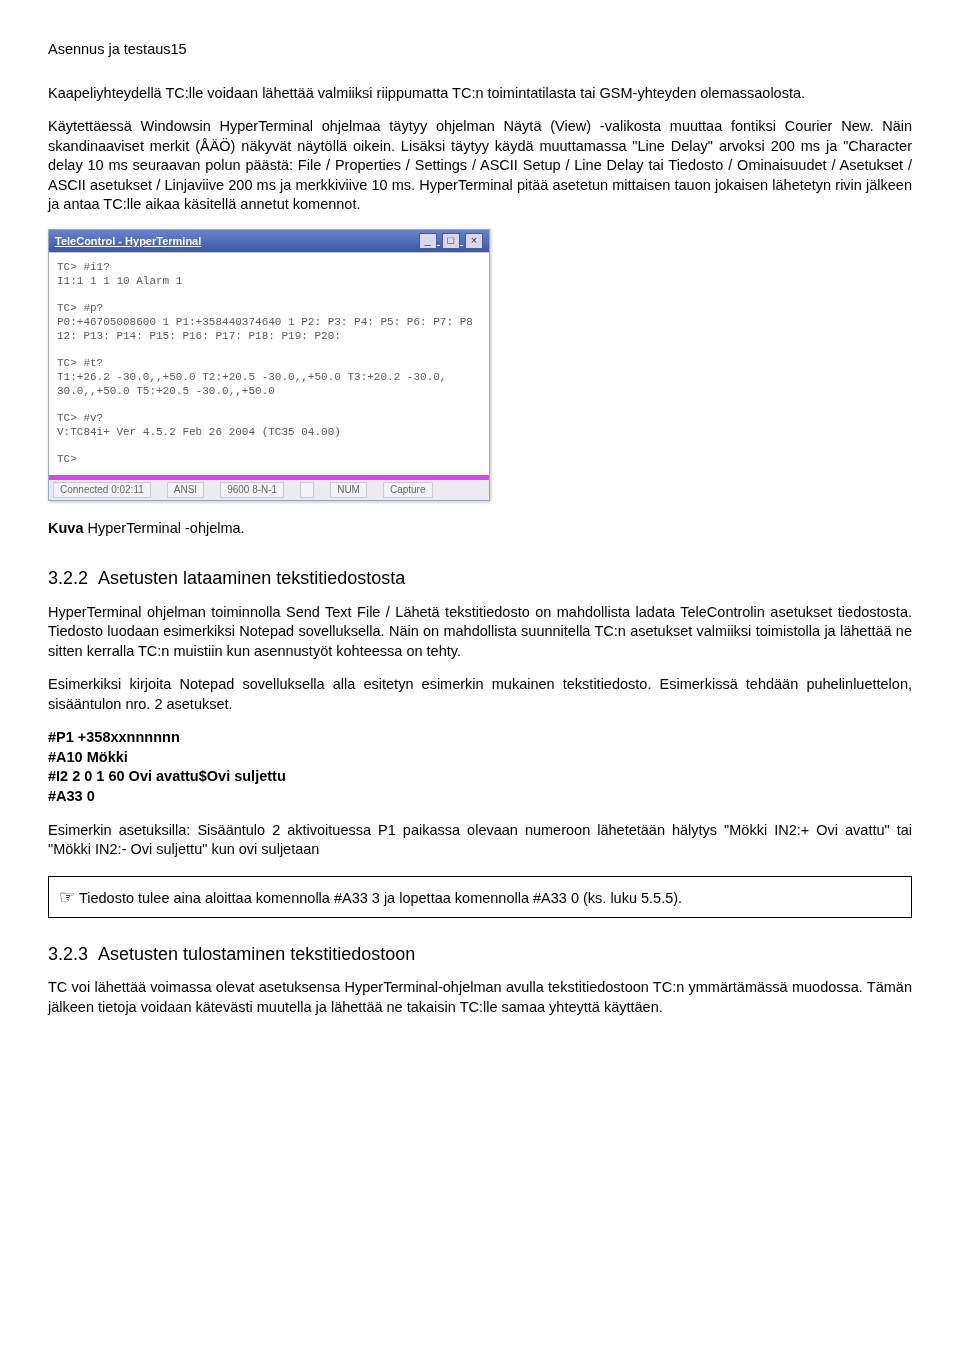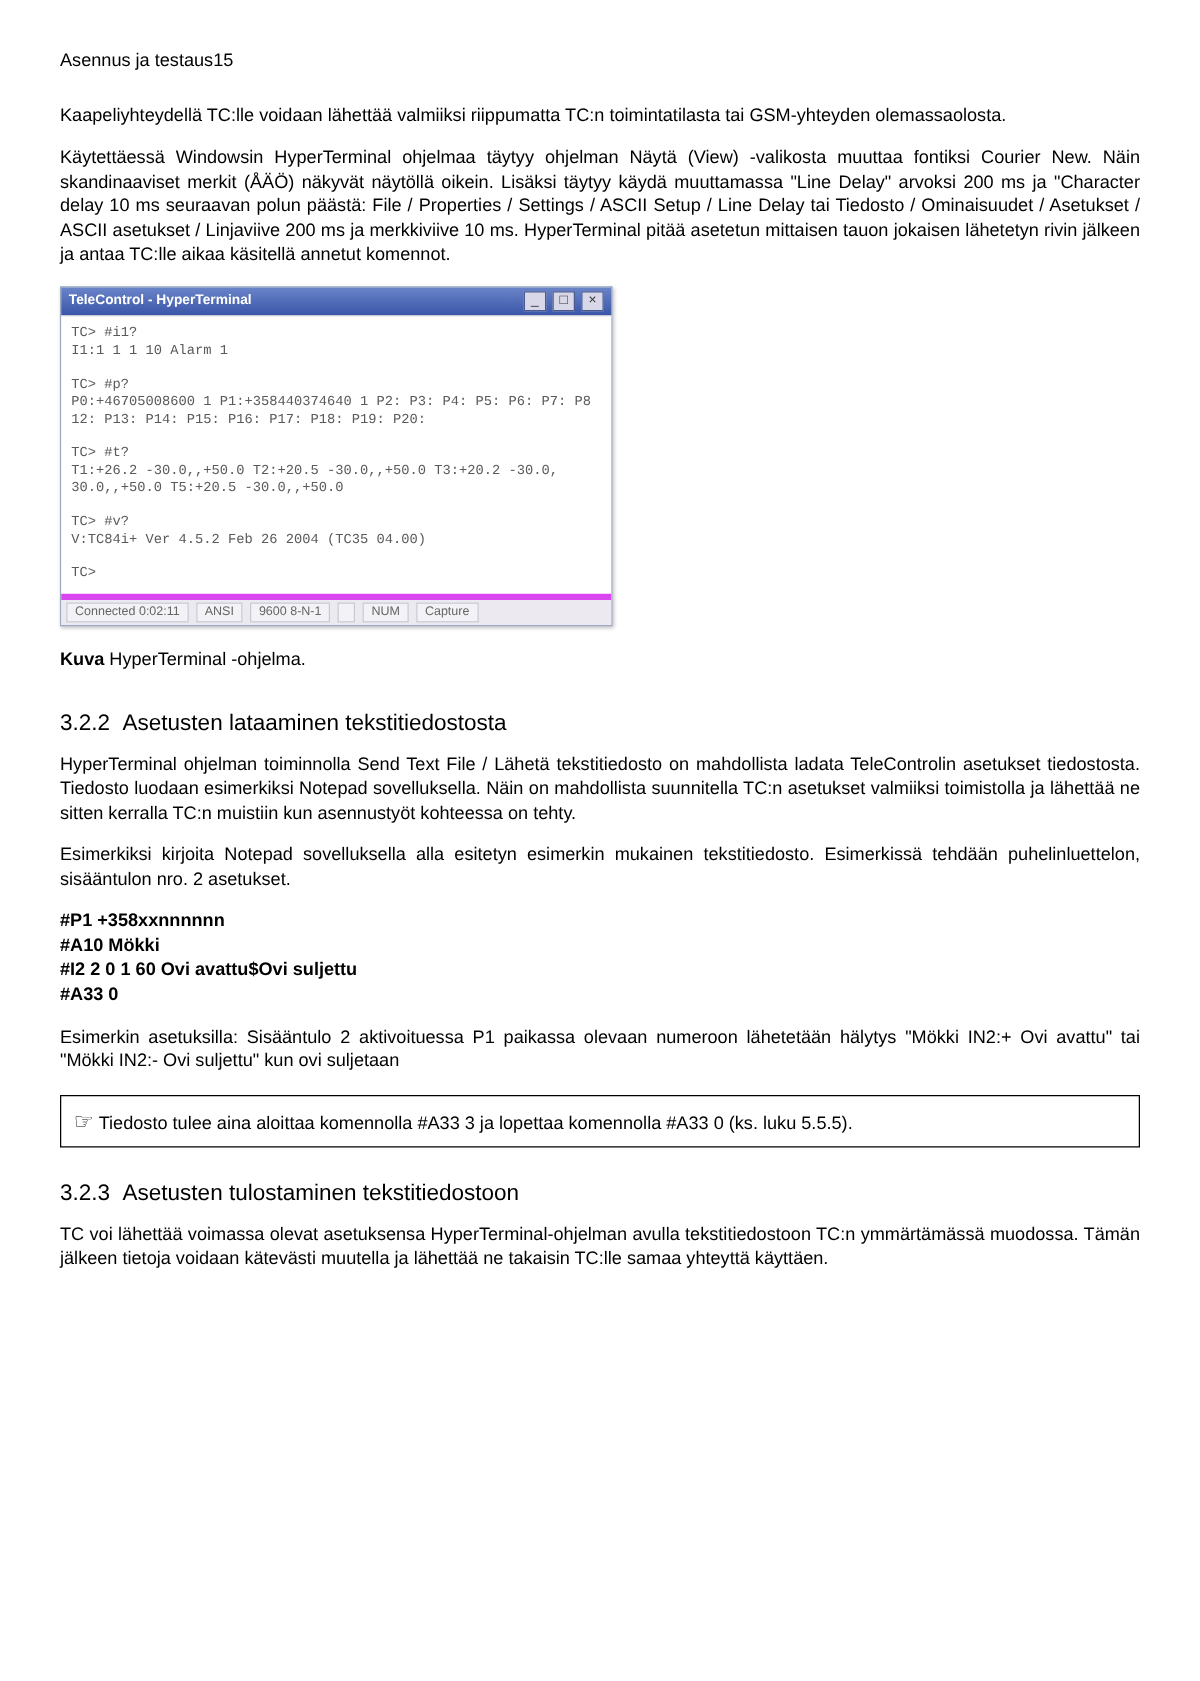--- a/index.html
+++ b/index.html
@@ -42,23 +42,24 @@
     font-size: 11px;
     color: #404040;
     margin: 8px 0 6px 0;
     box-shadow: 1px 1px 3px rgba(0,0,0,0.25);
   }
   .titlebar {
     background: linear-gradient(#6a84c9, #3a56a8);
     color: #fff;
     padding: 3px 6px;
     display: flex;
-    align-items: flex-start;
+    align-items: flex-end;
     justify-content: space-between;
     font-weight: bold;
+    text-decoration: underline;
   }
   .titlebar .btns span {
     display: inline-block;
     width: 16px; height: 14px;
     background: #d8d8e8;
     border: 1px solid #4a5a90;
     margin-left: 2px;
     color: #333; text-align: center; line-height: 12px;
     font-weight: normal;
   }
@@ -77,21 +78,21 @@
     white-space: pre;
     line-height: 1.25;
     border-top: 1px solid #c9c9d3;
     border-bottom: 5px solid #d946ef;
     overflow: hidden;
   }
   .statusbar {
     background: #eceaf0;
     padding: 2px 4px;
     display: flex;
-    gap: 6px;
+    gap: 16px;
   }
   .statusbar span {
     border: 1px solid #c9c9d3;
     padding: 0 6px;
     background: #f3f3f7;
     font-size: 10px;
     color: #666;
   }
 </style>
 </head>

